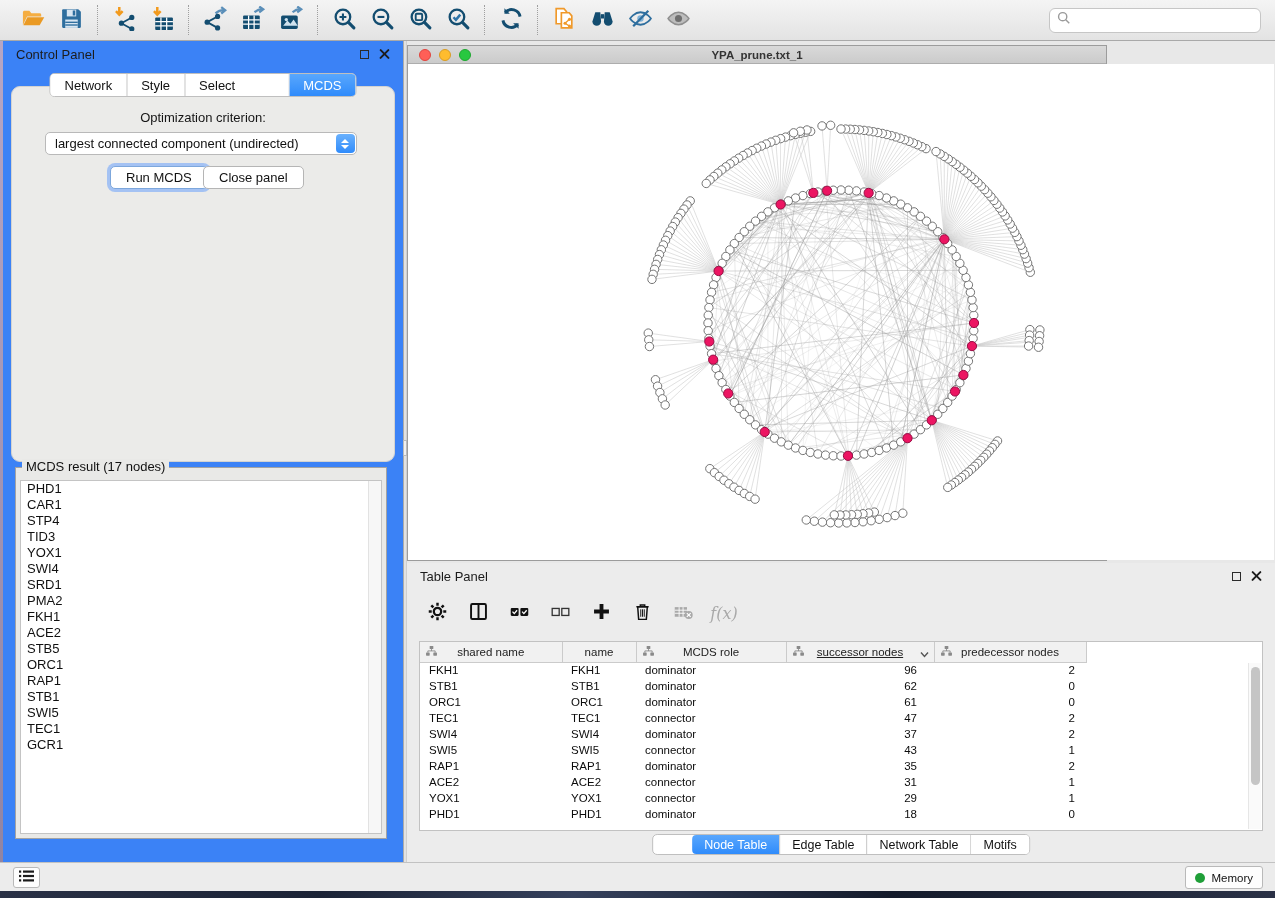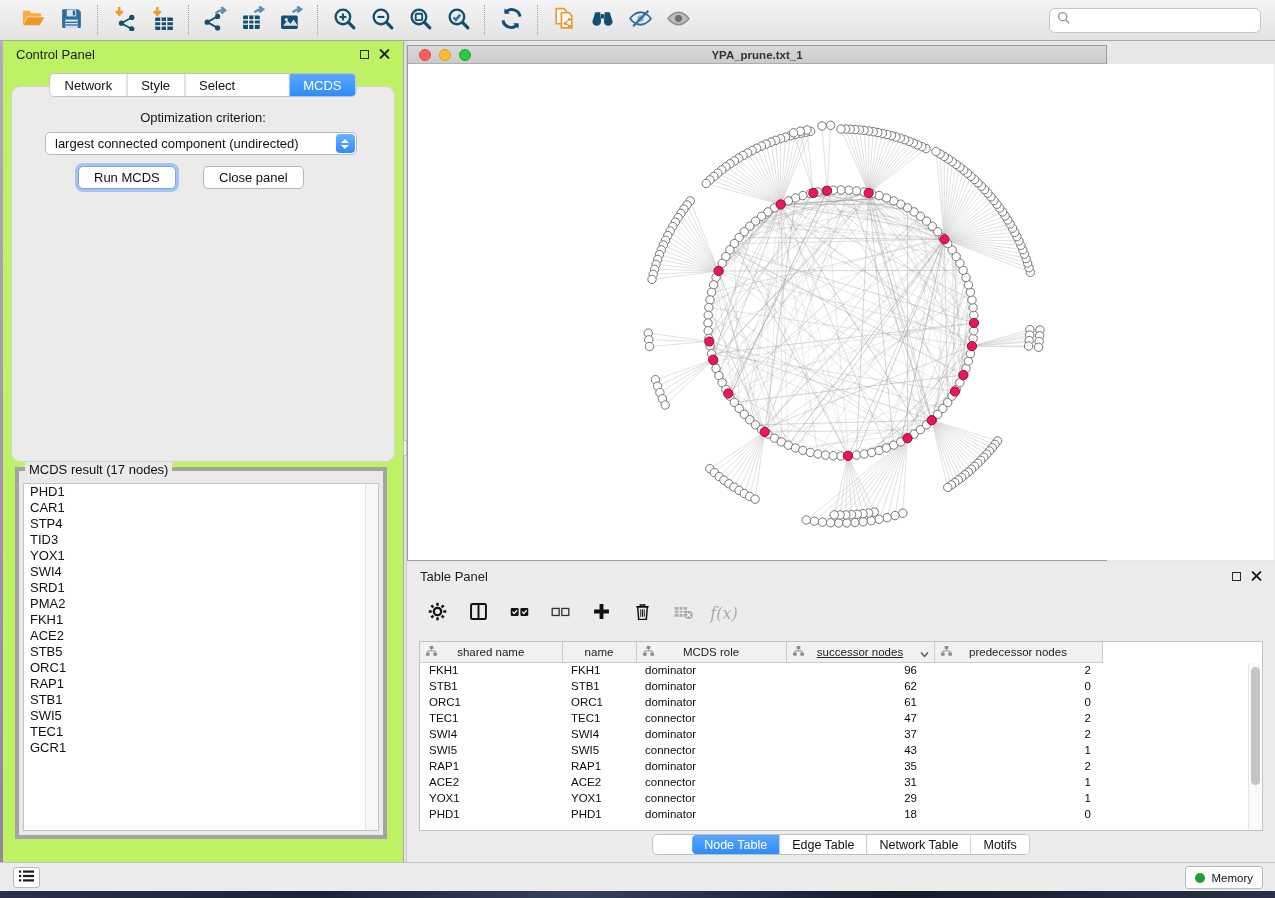--- a/index.html
+++ b/index.html
@@ -18,21 +18,21 @@
   .search-wrap input{border:none;outline:none;flex:1;font-size:12px;background:transparent;margin-left:5px;}
 
   
   .left-strip{position:absolute;left:0;top:41px;width:3px;height:821px;
     background:linear-gradient(180deg,#b7a6c4,#9184a3);}
   .splitter{position:absolute;left:403px;top:41px;width:4px;height:821px;background:#e2e2e2;
     border-left:1px solid #ababab;border-right:1px solid #cfcfcf;}
   .splitter .handle{position:absolute;left:-1px;top:399px;width:4px;height:16px;background:#f1f1f1;border:1px solid #bbb;}
 
   
-  .control-panel{position:absolute;left:3px;top:41px;width:400px;height:821px;background:#bef264;}
+  .control-panel{position:absolute;left:3px;top:41px;width:400px;height:821px;background:#3b82f6;}
   .panel-head{height:26px;display:flex;align-items:center;padding:0 13px;font-size:13px;color:#1c1c1c;}
   .panel-head .spacer{flex:1;}
   .float-ico{width:9px;height:9px;border:1.6px solid #2b2b2b;display:inline-block;cursor:pointer;}
   .close-ico{position:relative;width:11px;height:11px;margin-left:10px;cursor:pointer;}
   .close-ico:before,.close-ico:after{content:"";position:absolute;left:-1px;top:4.5px;width:13px;height:2.2px;background:#1c1c1c;border-radius:1px;}
   .close-ico:before{transform:rotate(45deg);} .close-ico:after{transform:rotate(-45deg);}
 
   .cp-inner{position:absolute;left:8px;top:45px;width:384px;height:376px;background:#ebebe9;
     border:1px solid #d3d3d1;border-radius:9px;}
   .seg{position:absolute;display:inline-flex;background:#fff;border:1px solid #bfbfbf;border-radius:5px;height:24px;z-index:3;}
@@ -44,24 +44,24 @@
 
   .opt-label{position:absolute;left:0;right:0;top:69px;text-align:center;font-size:13px;color:#151515;}
   .opt-select{position:absolute;left:42px;top:91px;width:312px;height:23px;background:#fff;border:1px solid #b9b9b9;
     border-radius:5px;display:flex;align-items:center;cursor:pointer;}
   .opt-select .val{flex:1;font-size:13px;padding-left:9px;color:#111;white-space:nowrap;}
   .stepper{width:19px;height:19px;margin-right:1.5px;border-radius:4px;background:linear-gradient(#6ab1fd,#2f8bfb);
     display:flex;flex-direction:column;align-items:center;justify-content:center;gap:2px;}
   .stepper i{width:0;height:0;border-left:4px solid transparent;border-right:4px solid transparent;}
   .stepper .up{border-bottom:4.5px solid #fff;} .stepper .dn{border-top:4.5px solid #fff;}
   .btn{font-family:inherit;font-size:13px;height:23px;padding:0 15px;background:#fff;border:1px solid #b5b5b5;border-radius:5px;color:#111;cursor:pointer;}
-  #run-btn{position:absolute;left:75px;top:125px;border-color:#7da7dc;box-shadow:0 0 0 3px rgba(77,144,254,.45);}
+  #run-btn{position:absolute;left:107px;top:125px;border-color:#7da7dc;box-shadow:0 0 0 3px rgba(77,144,254,.45);}
   #closepanel-btn{position:absolute;left:200px;top:125px;}
 
-  .mcds-box{position:absolute;left:12px;top:426px;width:372px;height:372px;border:4px solid #a3a3a3;background:#e9e9e7;}
+  .mcds-box{position:absolute;left:12px;top:426px;width:372px;height:372px;border:1px solid #a3a3a3;background:#e9e9e7;}
   .mcds-legend{position:absolute;left:6px;top:-9px;background:#e9e9e7;padding:0 4px;font-size:13px;color:#111;}
   .mcds-list{position:absolute;left:4px;right:4px;top:12px;bottom:4px;background:#fff;border:1px solid #c4c4c4;overflow:hidden;}
   .mcds-list .item{font-size:13px;line-height:16px;padding-left:6px;color:#101010;}
   .mcds-scroll{position:absolute;right:0;top:0;bottom:0;width:13px;background:#f7f7f7;border-left:1px solid #e2e2e2;}
 
   
   .right-pane{position:absolute;left:407px;top:41px;width:868px;height:821px;background:#e8e8e8;}
   .net-window{position:absolute;left:0;top:4px;width:700px;height:516px;border:1px solid #9c9c9c;background:#fff;}
   .net-titlebar{height:18px;background:linear-gradient(#d9d9d9,#cbcbcb);border-bottom:1px solid #adadad;
     display:flex;align-items:center;position:relative;}
@@ -1090,21 +1090,21 @@
               <th style="width: 148px; text-decoration: underline;"><span class="hicon"><svg width="11" height="10" viewBox="0 0 12 11">
                     <g fill="#8a8a8a">
                       <rect x="4" y="0" width="4" height="3.4" rx="0.6"></rect>
                       <rect x="0" y="7.2" width="4" height="3.4" rx="0.6"></rect>
                       <rect x="8" y="7.2" width="4" height="3.4" rx="0.6"></rect>
                     </g>
                     <path d="M6 3.4v2M2 7.2V5.4h8v1.8" stroke="#8a8a8a" fill="none" stroke-width="1"></path>
                   </svg></span><span>successor nodes</span><span class="sort"><svg width="9" height="7" viewBox="0 0 9 7">
                     <path d="M1 1.5 4.5 5.5 8 1.5" fill="none" stroke="#555" stroke-width="1.4"></path>
                   </svg></span></th>
-              <th style="width: 168px;"><span class="hicon"><svg width="11" height="10" viewBox="0 0 12 11">
+              <th style="width: 152px;"><span class="hicon"><svg width="11" height="10" viewBox="0 0 12 11">
                     <g fill="#8a8a8a">
                       <rect x="4" y="0" width="4" height="3.4" rx="0.6"></rect>
                       <rect x="0" y="7.2" width="4" height="3.4" rx="0.6"></rect>
                       <rect x="8" y="7.2" width="4" height="3.4" rx="0.6"></rect>
                     </g>
                     <path d="M6 3.4v2M2 7.2V5.4h8v1.8" stroke="#8a8a8a" fill="none" stroke-width="1"></path>
                   </svg></span><span>predecessor nodes</span></th>
             </tr>
           </thead>
         <tbody id="tbl-body">

